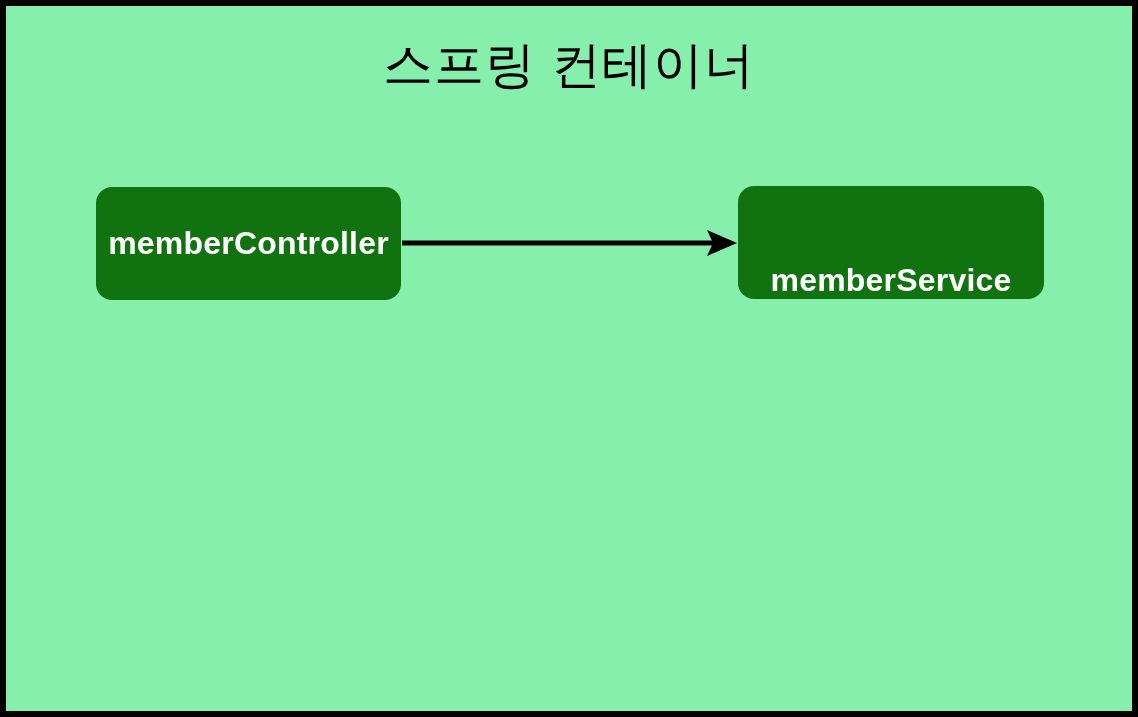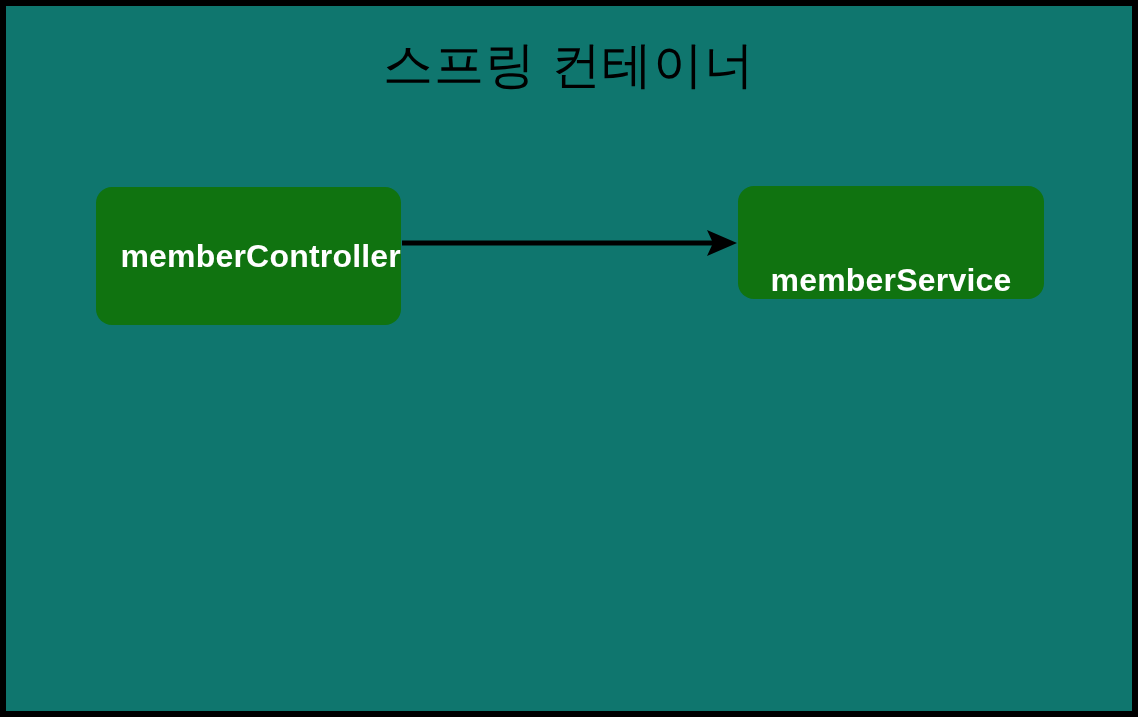--- a/index.html
+++ b/index.html
@@ -5,21 +5,21 @@
   html, body {
     margin: 0;
     padding: 0;
     background: #ffffff;
     font-family: "Liberation Sans", "DejaVu Sans", sans-serif;
   }
   .canvas {
     position: relative;
     width: 1138px;
     height: 717px;
-    background: #0f766e;
+    background: #86efac;
     border: 6px solid #000000;
     box-sizing: border-box;
     overflow: hidden;
   }
   .diagram-title {
     position: absolute;
     top: 26px;
     left: 0;
     width: 100%;
     text-align: center;
@@ -37,22 +37,21 @@
     justify-content: center;
     color: #ffffff;
     font-weight: bold;
     font-size: 32px;
     letter-spacing: 0.2px;
   }
   .node-controller {
     left: 90px;
     top: 181px;
     width: 305px;
-    height: 138px;
-    justify-content: flex-end;
+    height: 113px;
   }
   .node-service {
     left: 732px;
     top: 180px;
     width: 306px;
     height: 113px;
     align-items: flex-end;
   }
   .edge-svg {
     position: absolute;

